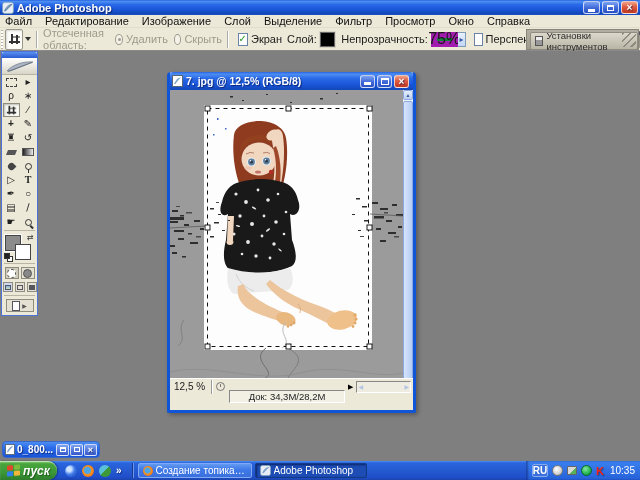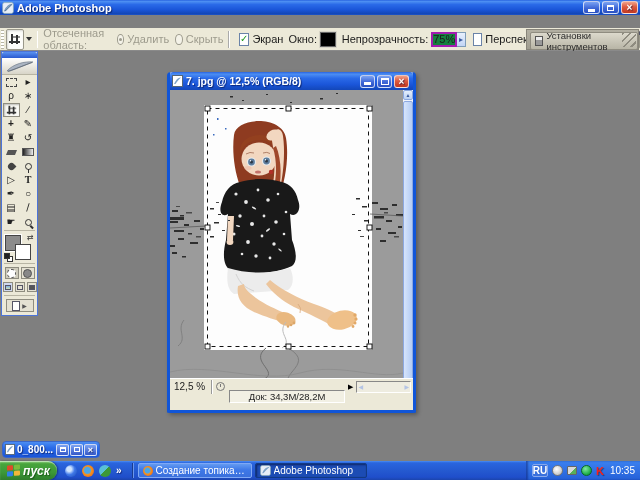--- a/index.html
+++ b/index.html
@@ -27,21 +27,21 @@
     display:flex;align-items:center;font-size:11px;color:#1a1a1a;box-sizing:border-box;}
   .grip{width:4px;height:19px;margin:0 2px 0 1px;background:repeating-linear-gradient(180deg,#b8b5a4 0 1px,#fff 1px 3px);}
   .optbtn{width:26px;height:19px;border:1px solid #9a988a;border-radius:2px;background:#fdfdfa;display:flex;align-items:center;justify-content:center;box-shadow:inset 1px 1px 2px rgba(0,0,0,.15);}
   .caret{width:0;height:0;border-left:3px solid transparent;border-right:3px solid transparent;border-top:4px solid #333;margin-left:2px;}
   .vsep{width:1px;height:17px;background:#aaa;border-right:1px solid #fff;margin:0 5px;}
   .grayed{color:#9d9b8d;}
   .radio{width:9px;height:9px;border:1px solid #9d9b8d;border-radius:50%;background:#f4f2e8;display:inline-flex;align-items:center;justify-content:center;margin:0 3px 0 6px;}
   .radio .dot{width:3px;height:3px;border-radius:50%;background:#9d9b8d;}
   .cb{width:11px;height:11px;border:1px solid #6a83a8;background:#fff;display:inline-flex;align-items:center;justify-content:center;margin:0 3px 0 4px;font-size:10px;font-weight:bold;color:#1f9a1f;line-height:1;}
   .swatch{width:22px;height:13px;background:#000;border:1px solid #666;box-shadow:0 0 0 1px #d8d5c8;margin:0 6px 0 3px;}
-  .opbox{width:27px;height:15px;border:2px solid #a21caf;background:#15803d;font-size:11px;display:flex;align-items:center;justify-content:center;margin-left:3px;box-sizing:border-box;}
+  .opbox{width:27px;height:15px;border:6px solid #a21caf;background:#15803d;font-size:16px;display:flex;align-items:center;justify-content:center;margin-left:3px;box-sizing:border-box;}
   .spin{width:13px;height:15px;border:1px solid #7f9db9;border-left:0;background:linear-gradient(180deg,#e8f0fd,#c2d5f5);color:#3a5ba0;font-size:8px;display:flex;align-items:center;justify-content:center;box-sizing:border-box;}
   .cancel-ic{width:13px;height:13px;border:2px solid #3a3a3a;border-radius:50%;position:relative;box-sizing:border-box;margin:0 6px;}
   .cancel-ic::after{content:"";position:absolute;left:0;top:4px;width:9px;height:2px;background:#3a3a3a;transform:rotate(-45deg);}
   .commit-ic{font-size:13px;font-weight:bold;color:#1a1a1a;margin:0 4px;}
   .fbbtn{width:19px;height:17px;border:1px solid #9a988a;border-radius:2px;background:linear-gradient(180deg,#fdfdf8,#e2dfd0);display:flex;align-items:center;justify-content:center;margin-left:6px;}
   .fbpage{width:8px;height:10px;background:#fff;border:1px solid #556;position:relative;}
   .fbpage::after{content:"";position:absolute;right:-3px;top:-3px;width:0;height:0;border-left:4px solid transparent;border-bottom:4px solid #556;}
   .well{position:absolute;right:1px;top:1px;width:113px;height:21px;background:linear-gradient(180deg,#b2afa2,#a09d90);border:1px solid #88857a;box-sizing:border-box;}
   .welltab{position:absolute;left:3px;top:2px;height:16px;display:flex;align-items:center;gap:3px;padding:0 4px;
     background:linear-gradient(180deg,#dcd9cc,#b8b5a6);border:1px solid #8f8c80;border-radius:2px;font-size:9.5px;color:#2a2a2a;}
@@ -168,20 +168,31 @@
         </span>
       <span class="wbtn">
           <i class="ic-restore"></i>
         </span>
       <span class="wbtn close">
           <span>×</span>
         </span>
     </div>
   </div>
 
+  <div class="menubar">
+    <span>Файл</span>
+    <span>Редактирование</span>
+    <span>Изображение</span>
+    <span>Слой</span>
+    <span>Выделение</span>
+    <span>Фильтр</span>
+    <span>Просмотр</span>
+    <span>Окно</span>
+    <span>Справка</span>
+  </div>
 
   <div class="optionsbar">
     <span class="grip"></span>
     <span class="optbtn">
       <span class="crop-ic">
           <i class="v1"></i>
           <i class="h1"></i>
           <i class="v2"></i>
           <i class="h2"></i>
         </span>
@@ -194,21 +205,21 @@
       </span>
     <span class="grayed">Удалить</span>
     <span class="radio"></span>
     <span class="grayed">Скрыть</span>
     <span class="vsep"></span>
     <span class="cb">
         <span>✓</span>
       </span>
     <span>Экран</span>
     <span style="width:8px"></span>
-    <span>Окно:</span>
+    <span>Слой:</span>
     <span class="swatch"></span>
     <span>Непрозрачность:</span>
     <span class="opbox">75%</span>
     <span class="spin">
         <span>▸</span>
       </span>
     <span style="width:6px"></span>
     <span class="cb" style="color:transparent"></span>
     <span>Перспектива</span>
     <span class="vsep" style="margin-left:22px"></span>

